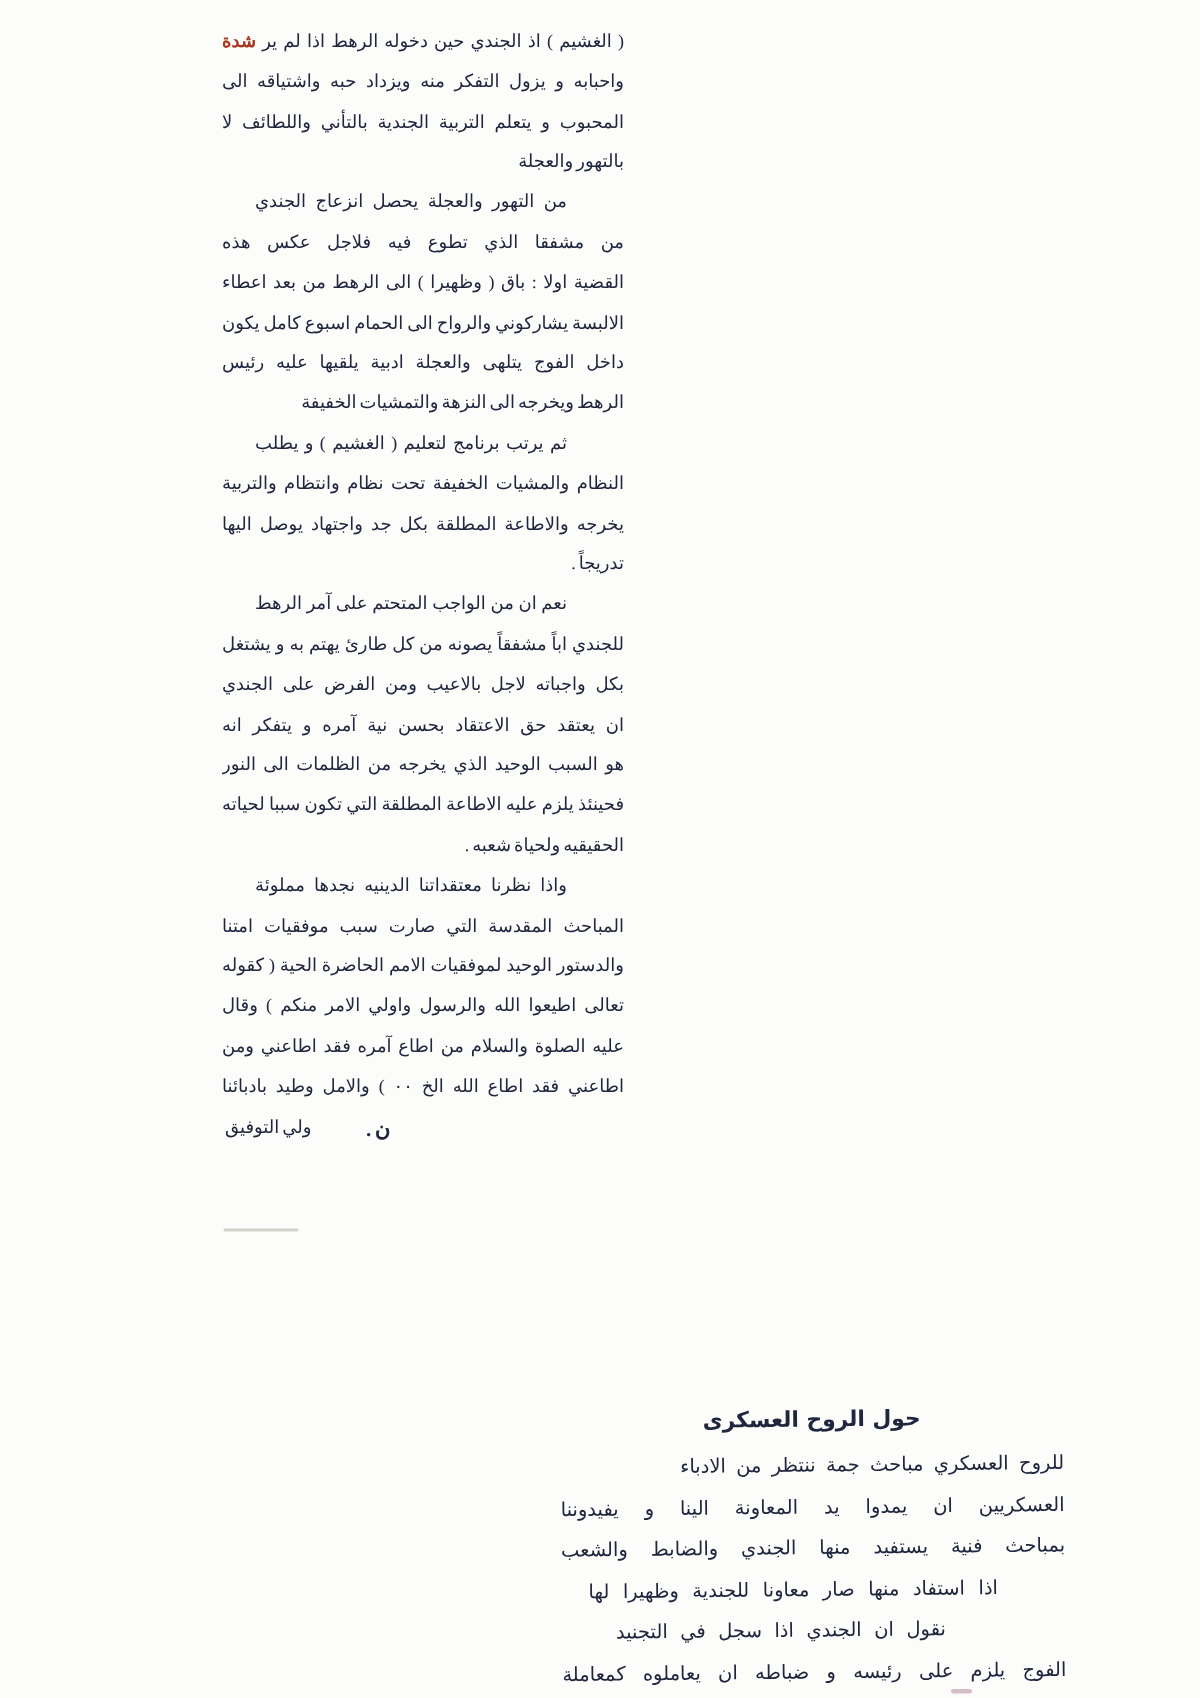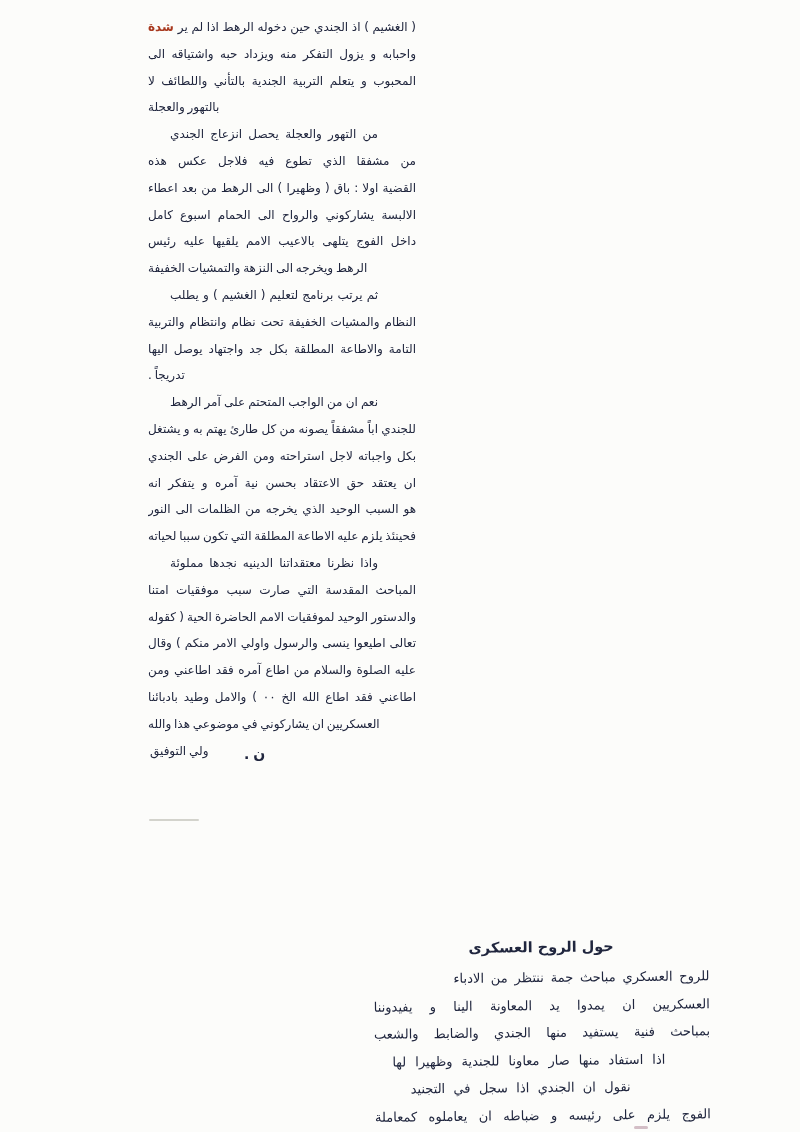--- a/index.html
+++ b/index.html
@@ -10,36 +10,36 @@
   html,body{margin:0;padding:0;}
   body{width:800px;height:1132px;overflow:hidden;background:#fff;}
   .page{
     position:relative;width:800px;height:1132px;
     background:var(--paper);
     font-family:"DejaVu Sans",sans-serif;
     color:var(--ink);
     overflow:hidden;
   }
   .block{position:absolute;}
-  .block-main{left:148px;top:14px;width:268px;}
+  .block-main{left:148px;top:14px;width:268px;font-family:Liberation Serif, serif;}
   .block-main .line{height:26.8px;line-height:26.8px;font-size:12px;word-spacing:-1px;}
   .block-second{left:374px;top:930px;width:336px;transform:rotate(-0.6deg);transform-origin:50% 50%;}
   .block-second .line{height:27.6px;line-height:27.6px;font-size:13px;}
   .sec-title{
     margin:0;height:34px;line-height:34px;
     font-size:14.5px;font-weight:bold;text-align:center;
     direction:rtl;
   }
   .line{
     direction:rtl;
     overflow:hidden;
     color:var(--ink);
   }
   .l-justify{text-align:justify;text-align-last:justify;}
-  .l-left{text-align:left;}
+  .l-left{text-align:right;}
   .l-indent{padding:0 38px 0 22px;text-align:justify;text-align-last:justify;}
   .l-start-b{padding:0 0 0 80px;text-align:justify;text-align-last:justify;}
   .l-end-b{padding:0 45px 0 18px;text-align:justify;text-align-last:justify;}
   .l-start-c{padding:0 80px 0 36px;text-align:justify;text-align-last:justify;}
   .l-signature{position:relative;}
   .sig-text{position:absolute;left:2px;top:0;text-align:right;}
   .sig-mark{position:absolute;left:96px;top:3px;font-size:14px;font-weight:bold;}
   .red{color:var(--red-ink);font-weight:bold;}
   .bold{font-weight:normal;}
   .artifact{position:absolute;}
@@ -53,39 +53,39 @@
 
   <section class="block block-main">
       <div class="line l-justify"><span>( الغشيم ) اذ الجندي حين دخوله الرهط اذا لم ير</span><span class="red"> شدة</span></div>
       <div class="line l-justify"><span>واحبابه و يزول التفكر منه ويزداد حبه واشتياقه الى مسلكه</span></div>
       <div class="line l-justify"><span>المحبوب و يتعلم التربية الجندية بالتأني واللطائف لا</span></div>
       <div class="line l-left"><span>بالتهور والعجلة</span></div>
       <div class="line l-indent"><span>من التهور والعجلة يحصل انزعاج الجندي ونفرته</span></div>
       <div class="line l-justify"><span>من مشفقا الذي تطوع فيه فلاجل عكس هذه</span></div>
       <div class="line l-justify"><span>القضية اولا : باق ( وظهيرا ) الى الرهط من بعد اعطاء</span></div>
       <div class="line l-justify"><span>الالبسة يشاركوني والرواح الى الحمام اسبوع كامل يكون</span></div>
-      <div class="line l-justify"><span>داخل الفوج يتلهى بالاعيب الامم يلقيها عليه رئيس</span></div>
+      <div class="line l-justify"><span>داخل الفوج يتلهى والعجلة ادبية يلقيها عليه رئيس</span></div>
       <div class="line l-left"><span>الرهط ويخرجه الى النزهة والتمشيات الخفيفة</span></div>
       <div class="line l-indent"><span>ثم يرتب برنامج لتعليم ( الغشيم ) و يطلب منه</span></div>
       <div class="line l-justify"><span>النظام والمشيات الخفيفة تحت نظام وانتظام والتربية</span></div>
-      <div class="line l-justify"><span>التامة والاطاعة المطلقة بكل جد واجتهاد يوصل اليها</span></div>
+      <div class="line l-justify"><span>يخرجه والاطاعة المطلقة بكل جد واجتهاد يوصل اليها</span></div>
       <div class="line l-left"><span>تدريجاً .</span></div>
       <div class="line l-indent"><span>نعم ان من الواجب المتحتم على آمر الرهط ان يكون</span></div>
       <div class="line l-justify"><span>للجندي اباً مشفقاً يصونه من كل طارئ يهتم به و يشتغل</span></div>
-      <div class="line l-justify"><span>بكل واجباته لاجل استراحته ومن الفرض على الجندي</span></div>
+      <div class="line l-justify"><span>بكل واجباته لاجل بالاعيب ومن الفرض على الجندي</span></div>
       <div class="line l-justify"><span>ان يعتقد حق الاعتقاد بحسن نية آمره و يتفكر انه</span></div>
       <div class="line l-justify"><span>هو السبب الوحيد الذي يخرجه من الظلمات الى النور</span></div>
       <div class="line l-justify"><span>فحينئذ يلزم عليه الاطاعة المطلقة التي تكون سببا لحياته</span></div>
+      <div class="line l-left"><span>الحقيقيه ولحياة شعبه .</span></div>
       <div class="line l-indent"><span>واذا نظرنا معتقداتنا الدينيه نجدها مملوئة بهذه</span></div>
       <div class="line l-justify"><span>المباحث المقدسة التي صارت سبب موفقيات امتنا الماضية</span></div>
       <div class="line l-justify"><span>والدستور الوحيد لموفقيات الامم الحاضرة الحية ( كقوله</span></div>
-      <div class="line l-justify"><span>تعالى اطيعوا ينسى والرسول واولي الامر منكم ) وقال</span></div>
+      <div class="line l-justify"><span>تعالى اطيعوا الله والرسول واولي الامر منكم ) وقال</span></div>
       <div class="line l-justify"><span>عليه الصلوة والسلام من اطاع آمره فقد اطاعني ومن</span></div>
       <div class="line l-justify"><span>اطاعني فقد اطاع الله الخ ٠٠ ) والامل وطيد بادبائنا</span></div>
-      <div class="line l-left"><span>العسكريين ان يشاركوني في موضوعي هذا والله</span></div>
       <div class="line l-signature">
         <span class="sig-text">ولي التوفيق</span>
         <span class="sig-mark">ن .</span>
       </div>
     </section>
 
   <section class="block block-second">
     <h2 class="sec-title">حول الروح العسكرى</h2>
     <div>
         <div class="line l-start-b"><span>للروح العسكري مباحث جمة ننتظر من الادباء</span></div>

